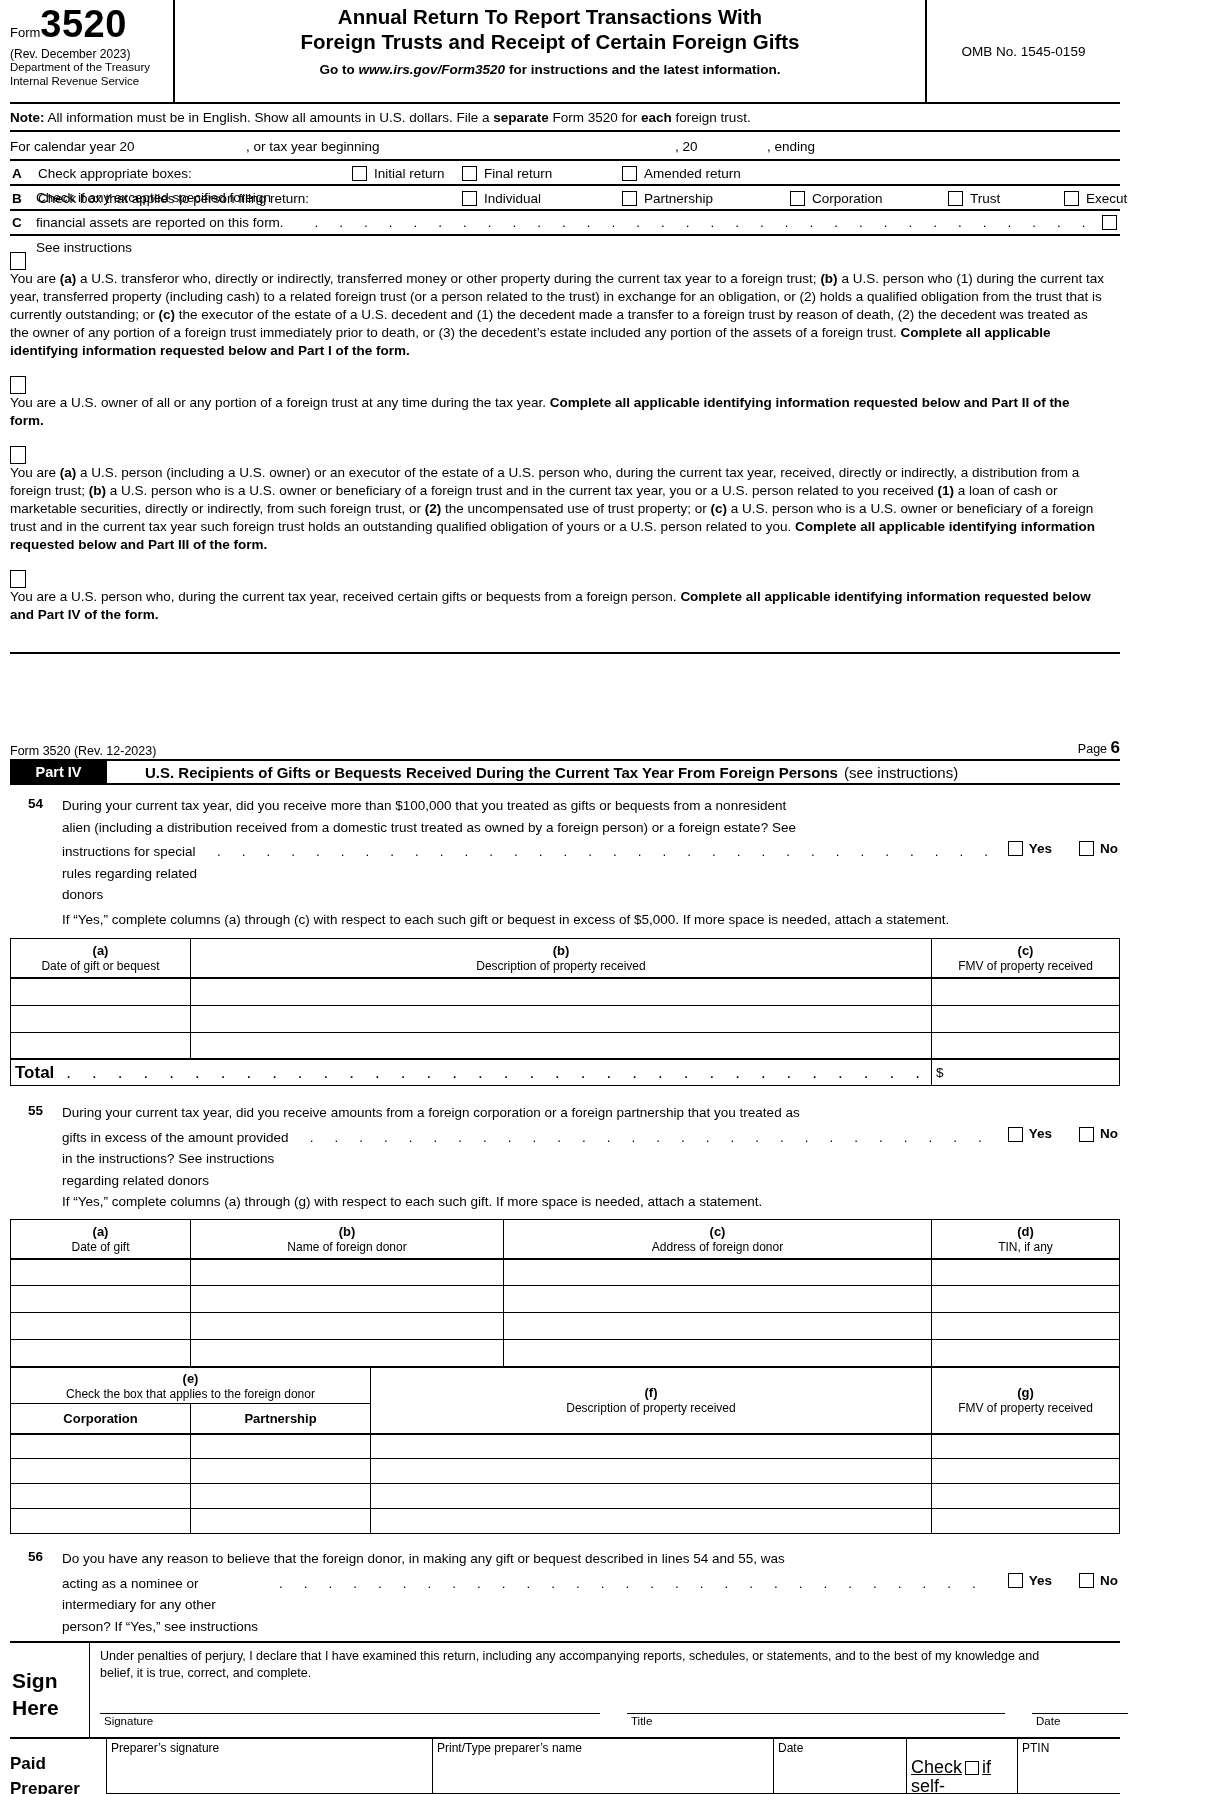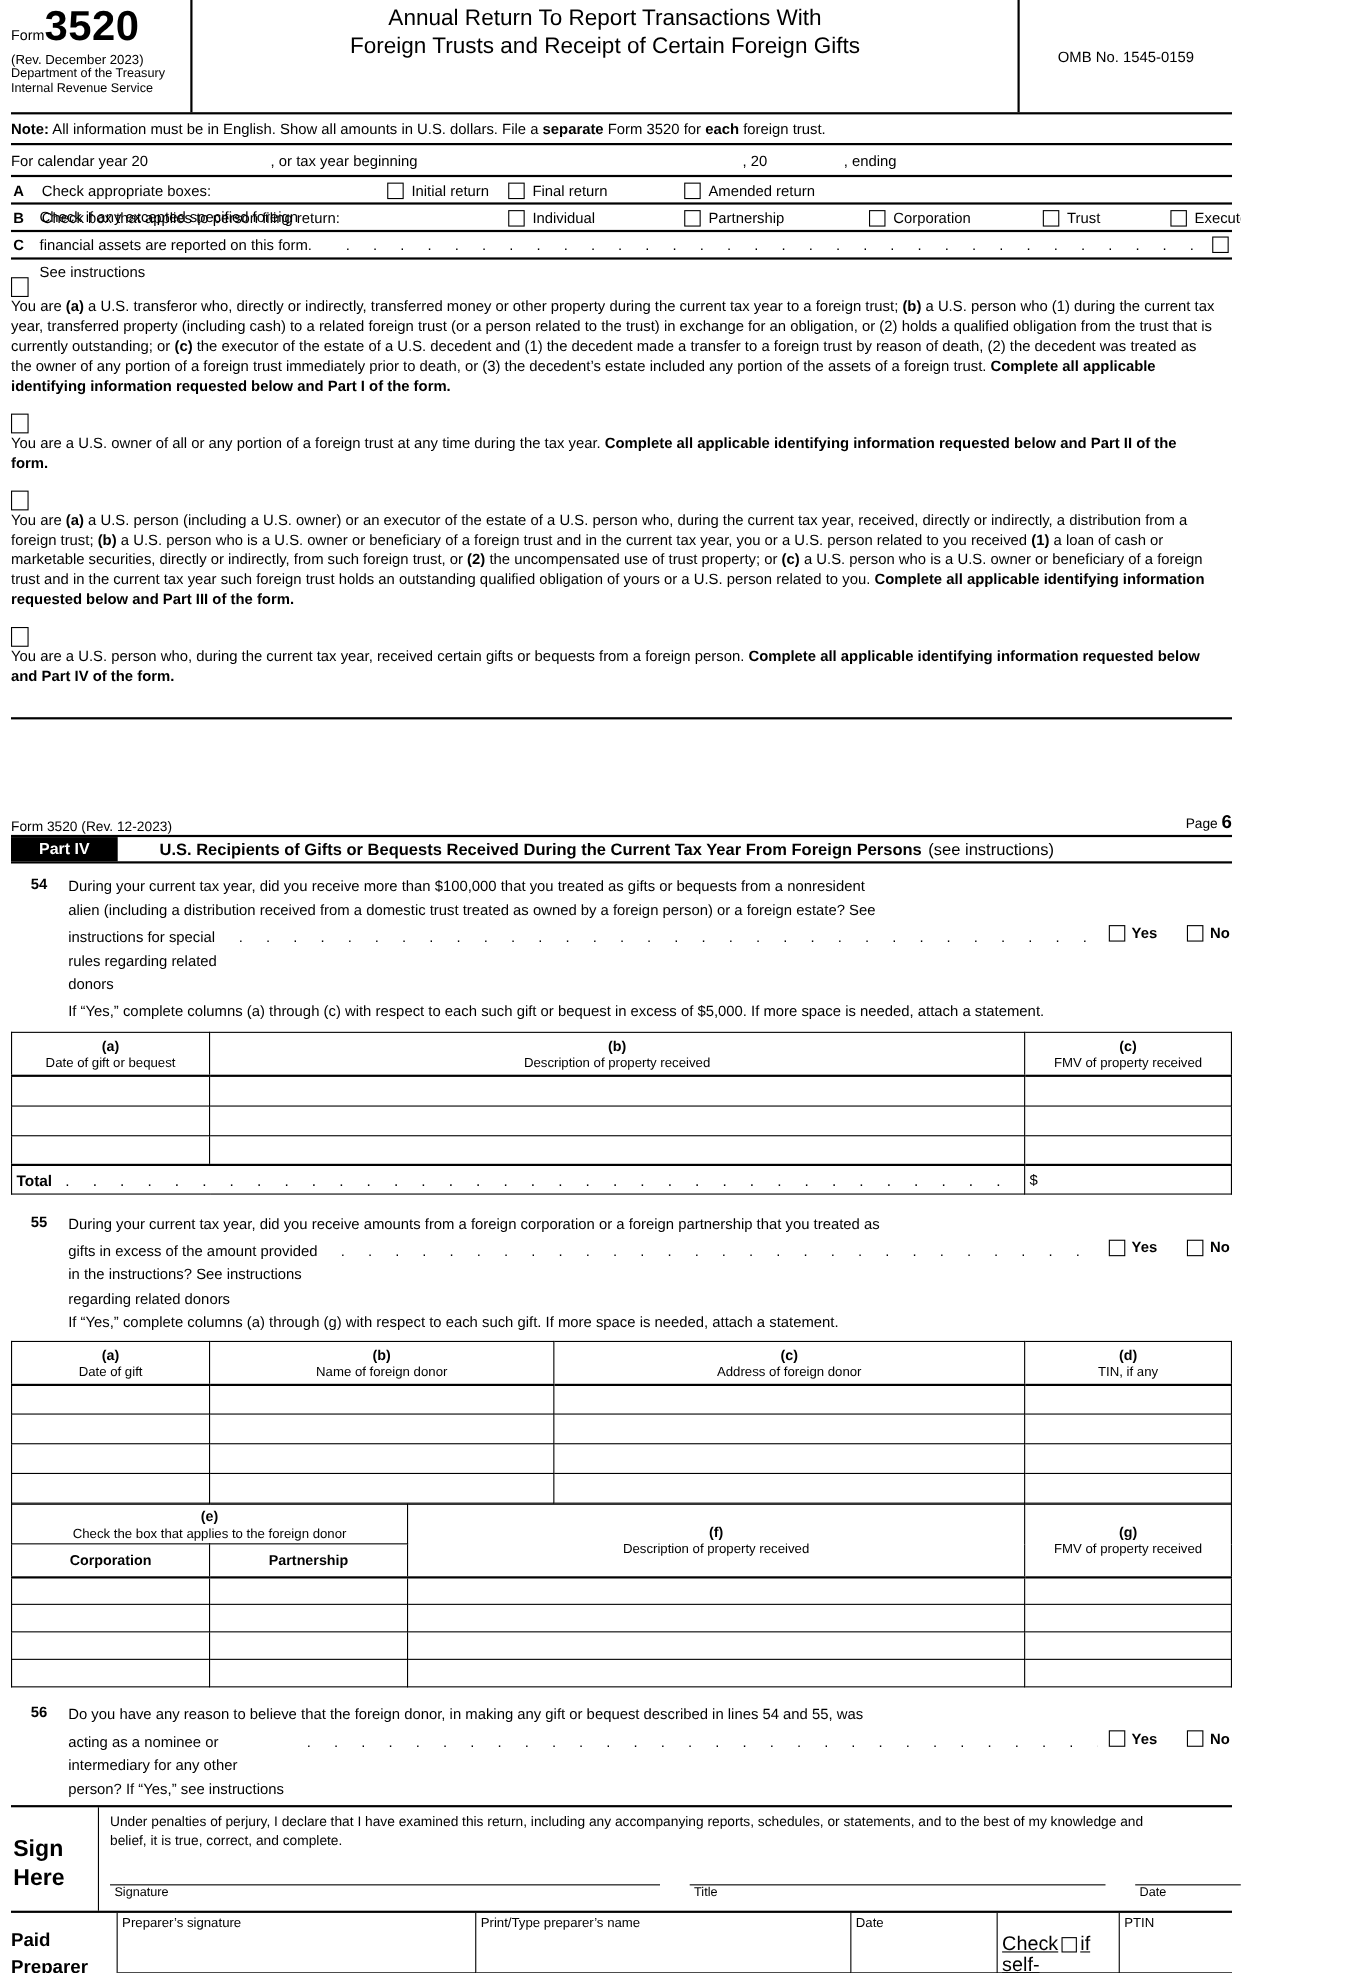--- a/index.html
+++ b/index.html
@@ -14,21 +14,21 @@
 
   
   .p1 { position:relative; height:740px; }
   .hdr { display:flex; border-bottom:2.5px solid #000; height:104px; }
   .hdr-left { width:165px; border-right:2px solid #000; padding-top:3px; }
   .form-word { font-size:13px; }
   .form-num { font-size:38px; font-weight:bold; letter-spacing:0.5px; }
   .rev { font-size:12px; margin-top:1px; }
   .dept { font-size:11.5px; line-height:13.5px; }
   .hdr-mid { flex:1; text-align:center; padding-top:4px; border-right:2px solid #000; }
-  .title { font-size:20.5px; font-weight:normal; line-height:25px; }
+  .title { font-size:20.5px; font-weight:bold; line-height:25px; }
   .subtitle { font-size:13.5px; margin-top:8px; }
   .hdr-right { width:193px; display:flex; align-items:center; justify-content:center; font-size:13.5px; }
 
   .note { font-size:13.5px; border-bottom:2.5px solid #000; padding:6px 0 5px 0; }
   .yearline { position:relative; height:29px; border-bottom:2.5px solid #000; font-size:13.5px; line-height:29px; }
   .yearline span.t { position:absolute; top:0; }
   .yearline span.blank { position:absolute; top:3px; height:20px; }
 
   .abc-row { position:relative; height:25px; border-bottom:2px solid #000; font-size:13.5px; line-height:25px; }
   .abc-row .letter { position:absolute; left:2px; font-weight:bold; }
@@ -63,21 +63,21 @@
 
   table.t { width:100%; border-collapse:collapse; table-layout:fixed; border:1.5px solid #000; }
   table.t th, table.t td { border:1px solid #000; }
   table.t th { font-weight:normal; text-align:center; vertical-align:middle; padding:4px 3px; border-bottom:2px solid #000; }
   .tag { font-weight:bold; font-size:13px; }
   .lbl { font-size:12px; margin-top:1px; }
   tr.er td { height:27px; }
   tr.er2 td { height:25px; }
   .t54 { margin-top:9px; }
   tr.total-row td { border-top:2px solid #000; height:26px; }
-  .trow { display:flex; align-items:center; padding-left:4px; font-size:14px; }
+  .trow { display:flex; align-items:center; padding-left:4px; font-size:17px; }
   td.cur { padding-left:4px; font-size:13.5px; text-align:left; }
   .t55 { margin-top:7px; }
   .tefg { border-top:none; }
   .tefg th.ehead { padding:3px 2px 2px 2px; }
   .tefg .lbl2 { font-size:12px; margin-top:1px; }
   th.subhead { font-weight:bold !important; font-size:13px; height:30px; }
 
   
   .signblk { display:flex; border-top:2.5px solid #000; border-bottom:2.5px solid #000; height:98px; margin-top:4px; }
   .sign-label { width:80px; border-right:1.5px solid #000; font-size:21px; font-weight:bold; line-height:27px; padding-top:24px; padding-left:2px; }
@@ -106,20 +106,21 @@
         <div><span class="form-word">Form</span><span class="form-num">3520</span></div>
         <div class="rev">(Rev. December 2023)</div>
         <div class="dept">Department of the Treasury</div>
         <div class="dept">Internal Revenue Service</div>
       </div>
       <div class="hdr-mid">
         <div class="title">
           <span>Annual Return To Report Transactions With</span><br>
           <span>Foreign Trusts and Receipt of Certain Foreign Gifts</span>
         </div>
+        <div class="subtitle"><span class="seg-b">Go to </span><span class="seg-bi">www.irs.gov/Form3520</span><span class="seg-b"> for instructions and the latest information.</span></div>
       </div>
       <div class="hdr-right">
           <span>OMB No. 1545-0159</span>
         </div>
     </div>
 
     <div class="note"><span class="seg-b">Note:</span><span> All information must be in English. Show all amounts in U.S. dollars. File a </span><span class="seg-b">separate</span><span> Form 3520 for </span><span class="seg-b">each</span><span> foreign trust.</span></div>
 
     <div class="yearline">
       <span class="t" style="left:0">For calendar year 20</span>

